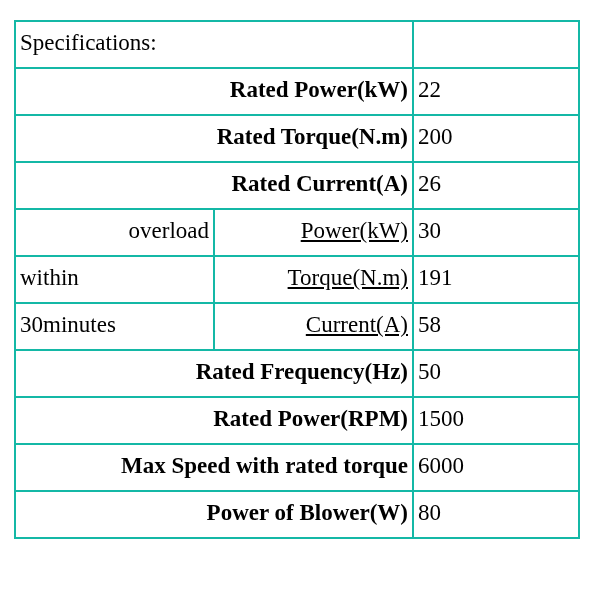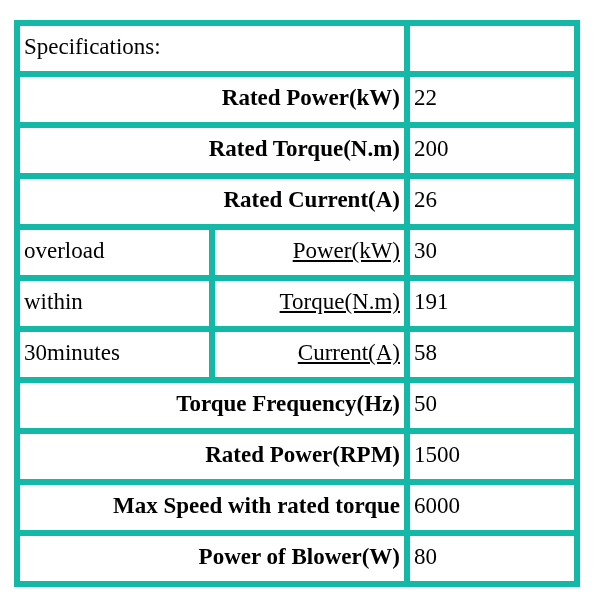--- a/index.html
+++ b/index.html
@@ -22,21 +22,21 @@
   }
   table.spec {
     border-collapse: collapse;
     table-layout: fixed;
     width: 566px;
     margin-left: 14px;
     margin-top: 20px;
     border: 2px solid #000;
   }
   table.spec td {
-    border: 6px solid #14b8a6;
+    border: 2px solid #14b8a6;
     font-size: 23px;
     line-height: 1.05;
     padding: 3px 4px 5px 4px;
     height: 37px;
     vertical-align: middle;
     white-space: nowrap;
     overflow: hidden;
   }
   td.title {
     text-align: left;
@@ -53,20 +53,21 @@
   td.group {
     text-align: left;
     padding-left: 14px;
     vertical-align: middle;
     width: 196px;
     border-bottom: none;
     border-top: none;
   }
   td.group-first {
     border-top: 1px solid #000;
+    text-align: right;
   }
   td.group-last {
     border-bottom: 1px solid #000;
   }
   td.sublabel {
     text-align: right;
     padding-left: 8px;
     text-decoration: underline;
   }
   td.blank {
@@ -108,21 +109,21 @@
         <td class="sublabel">Torque(N.m)</td>
         <td class="value">191</td>
       </tr>
       <tr>
         <td class="group group-last">30minutes</td>
         <td class="sublabel">Current(A)</td>
         <td class="value">58</td>
       </tr>
 
       <tr>
-        <td class="label" colspan="2">Torque Frequency(Hz)</td>
+        <td class="label" colspan="2">Rated Frequency(Hz)</td>
         <td class="value">50</td>
       </tr>
       <tr>
         <td class="label" colspan="2">Rated Power(RPM)</td>
         <td class="value">1500</td>
       </tr>
       <tr>
         <td class="label" colspan="2">Max Speed with rated torque</td>
         <td class="value">6000</td>
       </tr>

